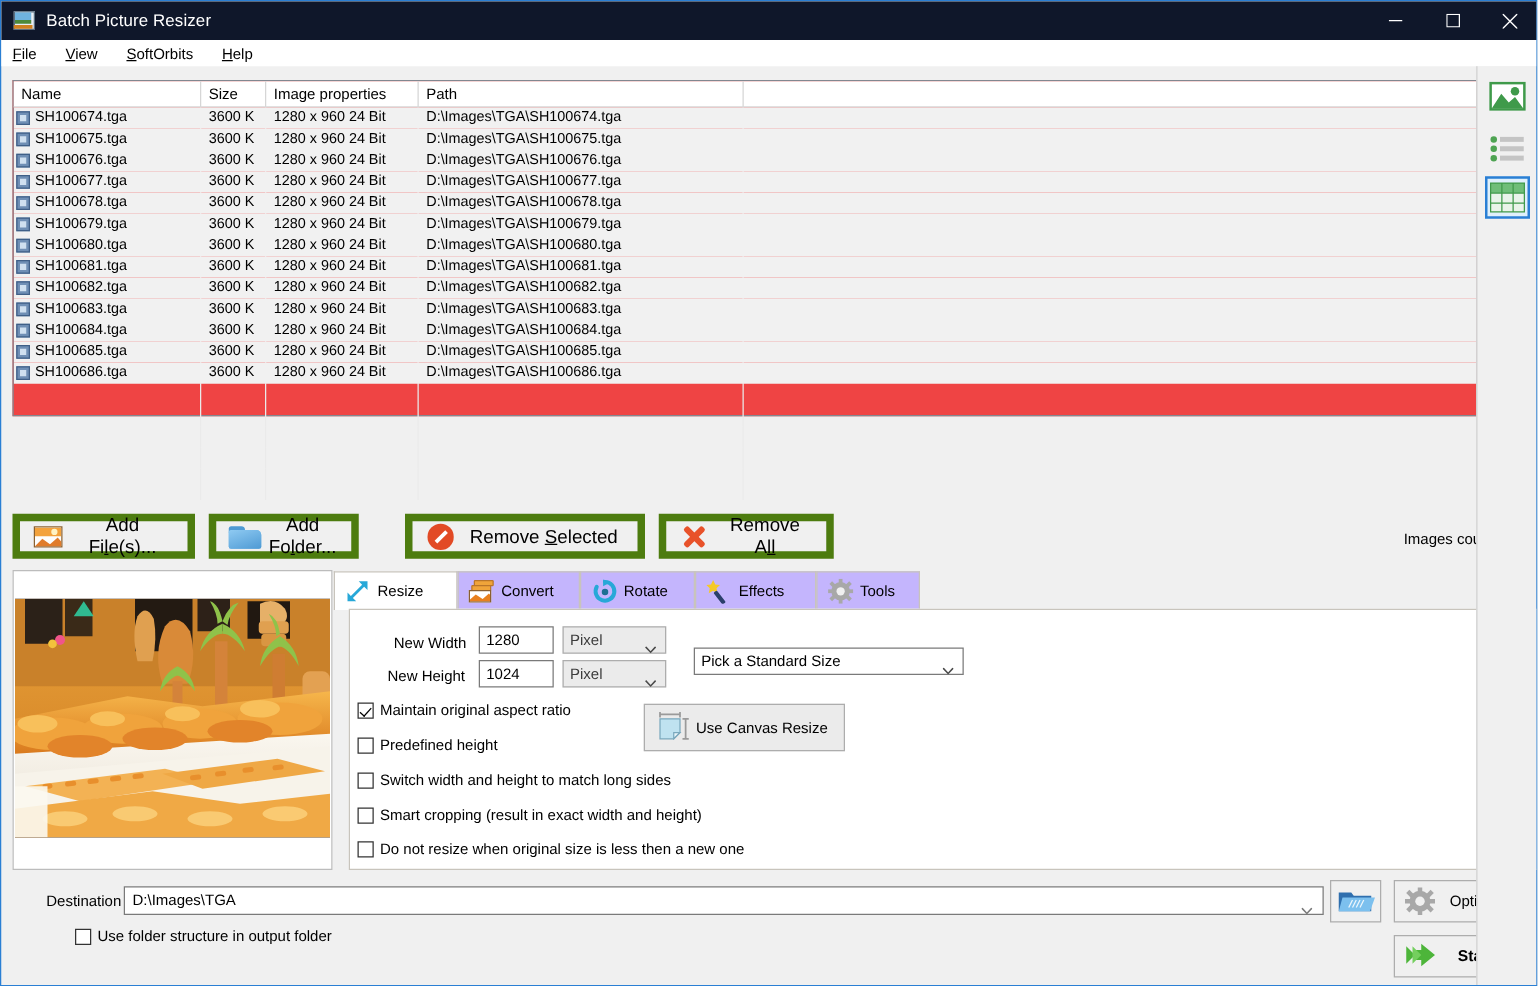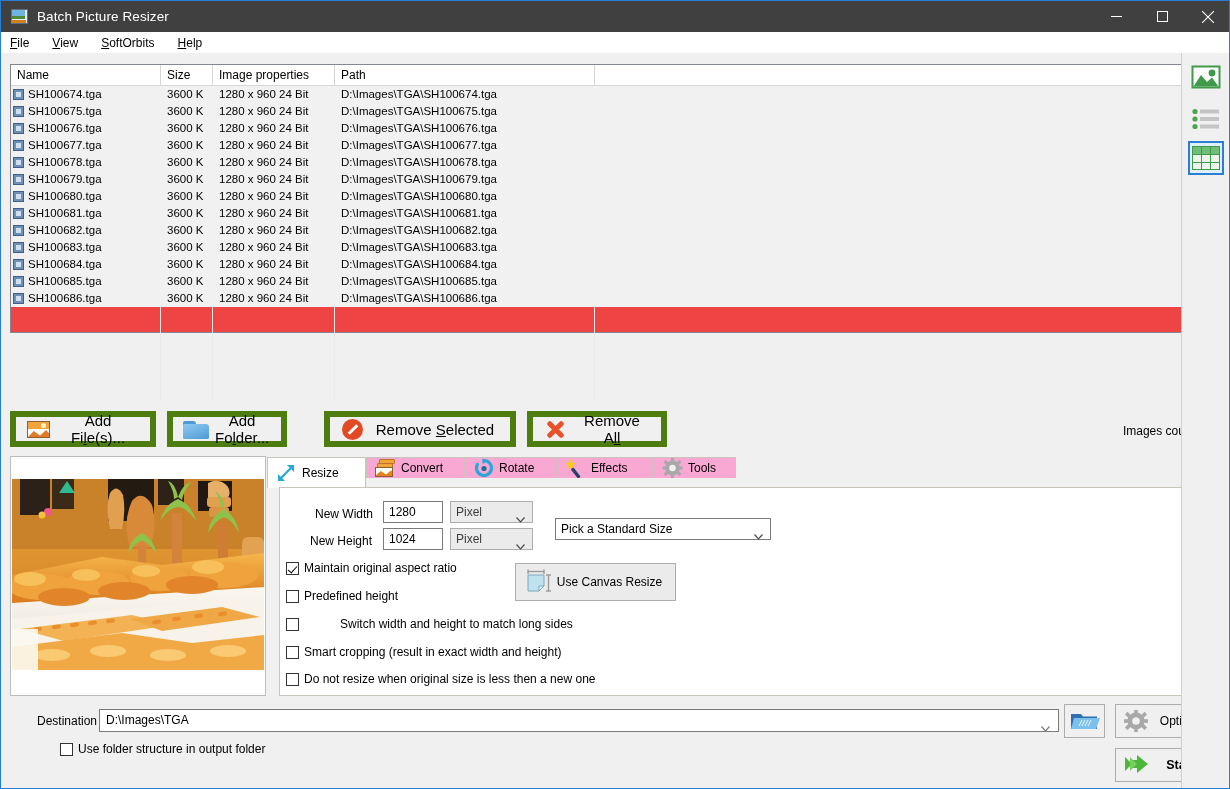--- a/index.html
+++ b/index.html
@@ -7,21 +7,21 @@
     width:1230px;height:789px;overflow:hidden;
     font-family:"Liberation Sans","DejaVu Sans",sans-serif;
     font-size:12px;color:#000;background:#f0f0f0;
     -webkit-font-smoothing:antialiased;
   }
   .app{position:relative;width:1230px;height:789px;background:#f0f0f0;
        border:1px solid #2a7fd4;box-sizing:border-box;overflow:hidden;}
 
   
   .titlebar{position:absolute;left:0;top:0;width:1230px;height:31px;
-            background:#404040;display:flex;align-items:center;box-sizing:border-box;}
+            background:#0f172a;display:flex;align-items:center;box-sizing:border-box;}
   .app-icon{width:17px;height:15px;margin-left:10px;margin-right:9px;position:relative;flex:none;}
   .app-icon .ai-body{position:absolute;left:0;top:0;width:17px;height:15px;background:#e8eef4;border:1px solid #5a6e80;box-sizing:border-box;}
   .app-icon .ai-sky{position:absolute;left:1px;top:1px;width:13px;height:6px;background:#6fb3e0;}
   .app-icon .ai-grn{position:absolute;left:1px;top:7px;width:13px;height:3px;background:#4d8a3a;}
   .app-icon .ai-base{position:absolute;left:0px;top:11px;width:15px;height:3px;background:#d08020;}
   .title-text{color:#fff;font-size:13.5px;letter-spacing:.1px;}
   .winbtns{position:absolute;right:0;top:0;height:31px;display:flex;}
   .winbtn{width:46px;height:31px;display:flex;align-items:center;justify-content:center;}
   .winbtn svg{display:block;}
 
@@ -89,22 +89,22 @@
   .icon-x i:last-child{transform:rotate(-45deg);}
   .imgcount{position:absolute;right:14px;top:423px;font-size:12px;color:#000;}
 
   
   .preview{position:absolute;left:9px;top:455px;width:256px;height:240px;
            background:#fff;border:1px solid #bcbcbc;box-sizing:border-box;overflow:hidden;}
   .pv-photo{position:absolute;left:1px;top:22px;width:252px;height:191px;overflow:hidden;background:#2a1a10;}
 
   
   .tabstrip{position:absolute;left:266px;top:456px;width:956px;height:30px;}
-  .tab{position:absolute;top:0;height:21px;box-sizing:border-box;display:flex;align-items:center;
-       background:#f9a8d4;border:1px solid #c8c4bc;border-bottom:none;font-size:12px;}
+  .tab{position:absolute;top:0;height:30px;box-sizing:border-box;display:flex;align-items:center;
+       background:#c4b5fd;border:1px solid #c8c4bc;border-bottom:none;font-size:12px;}
   .tab.active{background:#fff;border-color:#c8c4bc;height:31px;}
   .tab .tic{width:24px;height:22px;margin-left:6px;margin-right:4px;position:relative;flex:none;}
   .tab .tlb{padding-right:12px;}
   .t1{left:0;width:99px;}
   .t2{left:99px;width:98px;}
   .t3{left:197px;width:92px;}
   .t4{left:289px;width:97px;}
   .t5{left:386px;width:83px;}
 
   .ic-resize{position:absolute;left:3px;top:2px;width:19px;height:18px;}
@@ -699,21 +699,21 @@
   </div>
 
   <div class="cbrow" style="left:285px;top:560px;">
     <span class="cbx on"></span>
     <span>Maintain original aspect ratio</span>
   </div>
   <div class="cbrow" style="left:285px;top:588px;">
     <span class="cbx"></span>
     <span>Predefined height</span>
   </div>
-  <div class="cbrow" style="left:285px;top:616px;gap:36px;">
+  <div class="cbrow" style="left:285px;top:616px;">
     <span class="cbx"></span>
     <span>Switch width and height to match long sides</span>
   </div>
   <div class="cbrow" style="left:285px;top:644px;">
     <span class="cbx"></span>
     <span>Smart cropping (result in exact width and height)</span>
   </div>
   <div class="cbrow" style="left:285px;top:671px;">
     <span class="cbx"></span>
     <span>Do not resize when original size is less then a new one</span>

